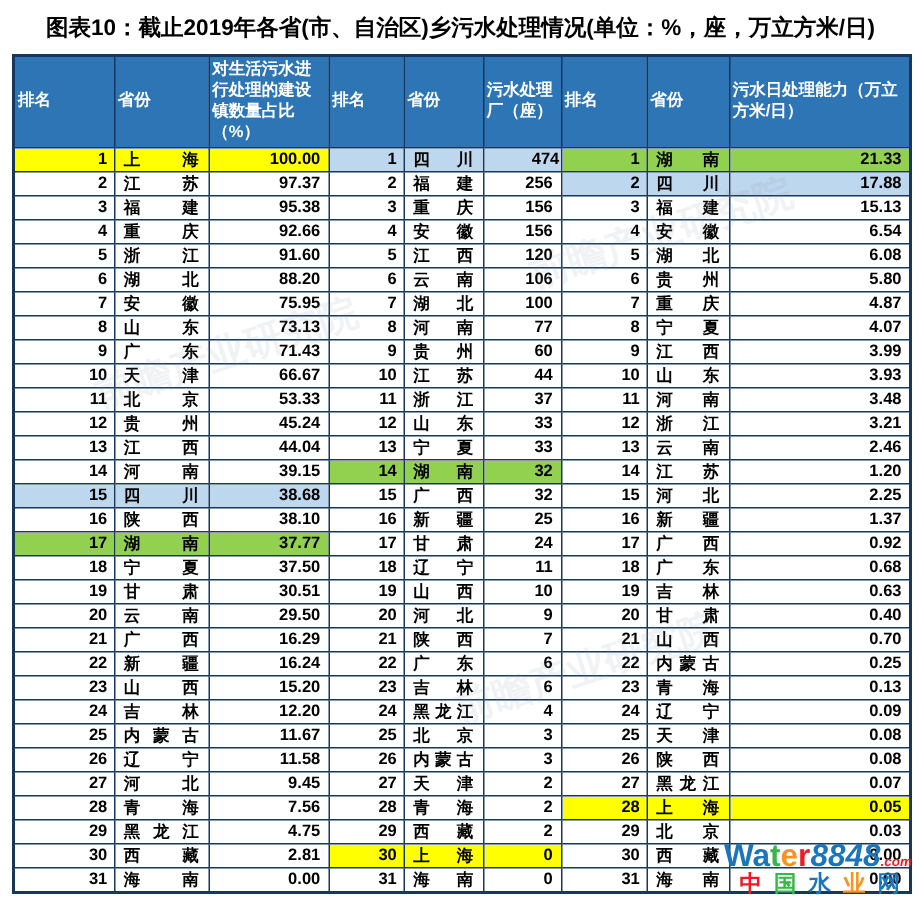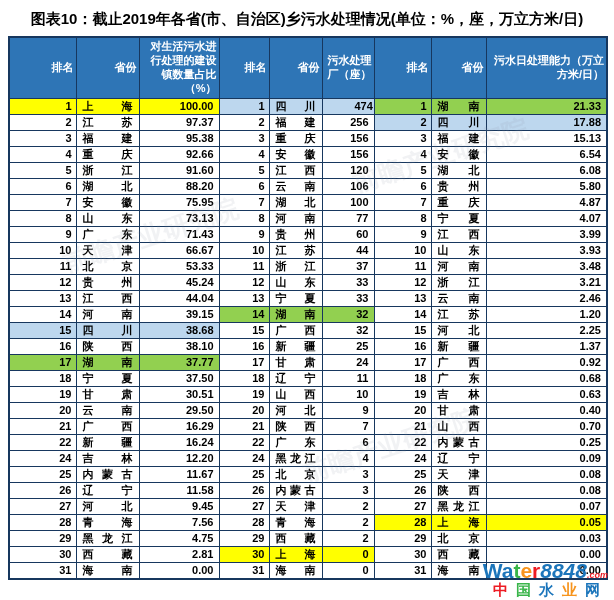--- a/index.html
+++ b/index.html
@@ -6,21 +6,21 @@
     font-family:"Liberation Sans","DejaVu Sans",sans-serif;}
   .page{position:relative;width:614px;height:600px;background:#fff;}
   .title{width:590px;margin:8px auto 6px auto;text-align:center;font-size:15px;font-weight:bold;
     color:#000;line-height:1.45;}
   table{border-collapse:collapse;table-layout:fixed;width:598px;margin-left:8px;
     font-size:11px;font-weight:bold;color:#000;border:2px solid #17375E;}
   col.w1{width:67px}col.w2{width:63px}col.w3{width:80px}
   col.w4{width:50px}col.w5{width:53px}col.w6{width:52px}
   col.w7{width:57px}col.w8{width:55px}col.w9{width:121px}
   th{background:#2E75B6;color:#fff;border:1px solid #17375E;height:58px;
-    font-size:11px;line-height:1.25;padding:1px 2px;text-align:right;vertical-align:middle;font-weight:bold;}
+    font-size:11px;line-height:1.25;padding:1px 2px;text-align:left;vertical-align:middle;font-weight:bold;}
   td{border:1px solid #17375E;height:12.5px;padding:0 4px;vertical-align:middle;
     white-space:nowrap;overflow:hidden;}
   td.rank{text-align:right;padding-right:4px;}
   td.val{text-align:right;padding-right:5px;}
   td.prov .spread{display:flex;justify-content:space-between;padding:0 2px;}
   .logo{position:absolute;right:6px;bottom:8px;width:200px;text-align:right;line-height:1;}
   .logo .l1{font-size:21px;font-weight:bold;white-space:nowrap;}
   .logo .l1 .n8848{font-style:italic;color:#1b75bb;}
   .logo .l1 .dotcom{font-size:9px;color:#ed1c24;font-style:italic;margin-top:24px;}
   .logo .l2{position:relative;margin-top:1px;height:18px;}
@@ -633,20 +633,46 @@
           <td class="prov">
             <span class="spread">
               <span>内</span>
               <span>蒙</span>
               <span>古</span>
             </span>
           </td>
           <td class="val">0.25</td>
         </tr>
         <tr>
+          <td class="rank">23</td>
+          <td class="prov">
+            <span class="spread">
+              <span>山</span>
+              <span>西</span>
+            </span>
+          </td>
+          <td class="val">15.20</td>
+          <td class="rank">23</td>
+          <td class="prov">
+            <span class="spread">
+              <span>吉</span>
+              <span>林</span>
+            </span>
+          </td>
+          <td class="val">6</td>
+          <td class="rank">23</td>
+          <td class="prov">
+            <span class="spread">
+              <span>青</span>
+              <span>海</span>
+            </span>
+          </td>
+          <td class="val">0.13</td>
+        </tr>
+        <tr>
           <td class="rank">24</td>
           <td class="prov">
             <span class="spread">
               <span>吉</span>
               <span>林</span>
             </span>
           </td>
           <td class="val">12.20</td>
           <td class="rank">24</td>
           <td class="prov">

